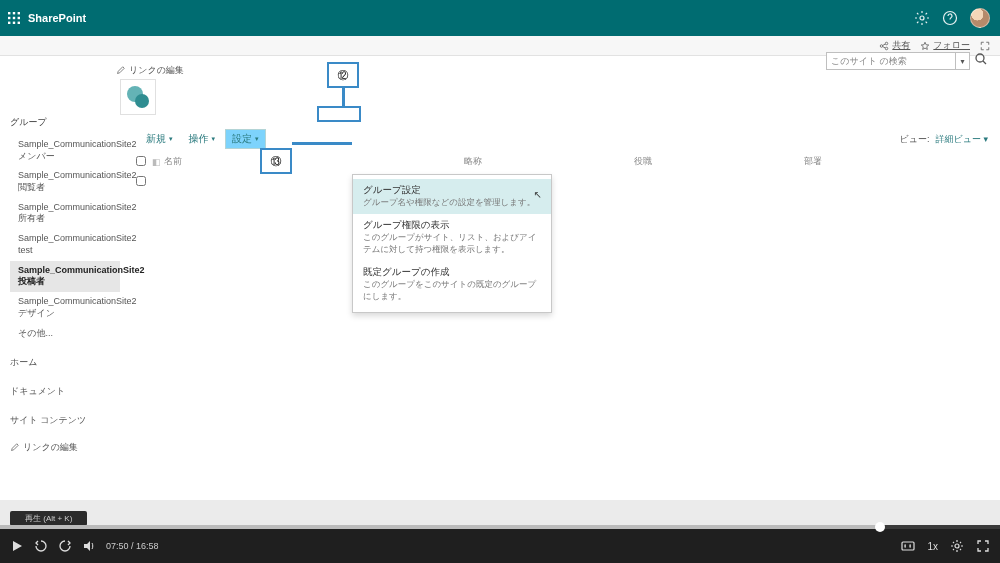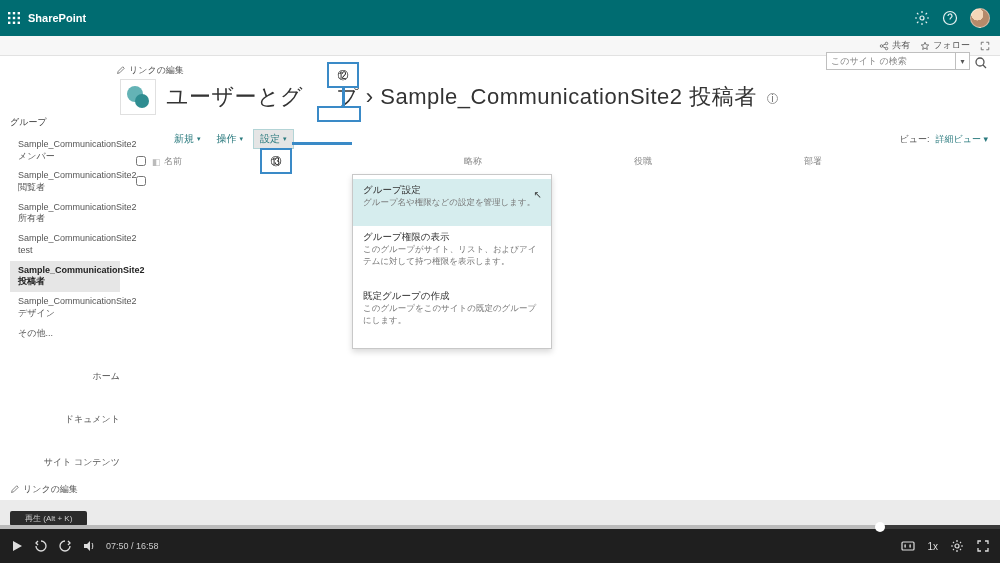--- a/index.html
+++ b/index.html
@@ -9,74 +9,74 @@
 .suite-bar { height: 36px; background: #006c71; color: #fff; display: flex; align-items: center; font-size: 11px; }
 .waffle { width: 28px; display: flex; align-items: center; justify-content: center; }
 .waffle svg { width: 12px; height: 12px; }
 .suite-title { font-weight: 600; }
 .suite-right { margin-left: auto; display: flex; align-items: center; gap: 12px; padding-right: 10px; }
 .suite-icon { width: 16px; height: 16px; display: flex; align-items: center; justify-content: center; opacity: .9; }
 .avatar { width: 20px; height: 20px; border-radius: 50%; background: radial-gradient(circle at 35% 30%, #f4d6b8 0 35%, #b58a6a 36% 100%); border: 1px solid rgba(255,255,255,.4); }
 
 
 .ribbon { height: 20px; background: #f7f7f7; border-bottom: 1px solid #e2e2e2; display: flex; align-items: center; justify-content: flex-end; padding-right: 10px; gap: 10px; font-size: 9px; color: #555; }
-.ribbon-item { display: flex; align-items: center; gap: 3px; }
-
-
-.search-row { position: absolute; top: 52px; right: 12px; display: flex; align-items: flex-end; padding-left: 11px; }
+.ribbon-item { display: flex; align-items: center; gap: 3px; text-decoration: underline; }
+
+
+.search-row { position: absolute; top: 52px; right: 12px; display: flex; align-items: flex-start; padding-left: 11px; }
 .search-box { width: 130px; height: 18px; border: 1px solid #bfbfbf; font-size: 9px; padding: 0 4px; color: #888; display: flex; align-items: center; background: #fff; }
 .search-dd { width: 14px; height: 18px; border: 1px solid #bfbfbf; border-left: none; display: flex; align-items: center; justify-content: center; font-size: 8px; color: #555; background:#fff;}
 .search-go { width: 14px; height: 14px; margin-left: 4px; color: #555; }
 
 
 .page { display: flex; }
 .leftnav { width: 120px; padding: 60px 0 0 10px; font-size: 9px; color: #555; }
 .leftnav .section { color: #444; margin-bottom: 6px; font-size:9px;}
 .leftnav .item { padding: 4px 6px 4px 8px; line-height: 1.3; cursor: pointer; color:#555;}
 .leftnav .item.active { background: #e6e6e6; font-weight: 600; color:#222;}
 .leftnav .more { padding: 4px 6px 4px 8px; }
-.leftnav .root { padding: 4px 0; margin-top:22px;text-align:right;}
+.leftnav .root { padding: 4px 0; margin-top:8px;}
 .leftnav .editlink { margin-top:10px; display:flex; align-items:center; gap:4px; color:#555;}
 .leftnav .editlink svg{width:9px;height:9px;}
 
 .main { flex: 1; padding: 8px 12px 0 0; position: relative; }
 
 
 .editlinks-top { display:flex; align-items:center; gap:4px; font-size:9px; color:#555; margin-left: -4px; margin-bottom:2px;}
 .editlinks-top svg{width:9px;height:9px;}
 
 
 .title-row { display: flex; align-items: center; gap: 10px; margin-bottom: 14px; }
 .site-logo { width: 36px; height: 36px; background:#fff; border:1px solid #e0e0e0; display:flex; align-items:center; justify-content:center; position:relative;}
 .site-logo .c1{width:16px;height:16px;border-radius:50%;background:#64b3b6;position:absolute;left:6px;top:6px;}
 .site-logo .c2{width:14px;height:14px;border-radius:50%;background:#2f8d91;position:absolute;left:14px;top:14px;}
 .page-title { font-size: 22px; font-weight: 300; color: #333; letter-spacing: .5px; }
 .page-title .info{ font-size:11px; border:1px solid #999; border-radius:50%; width:11px;height:11px; display:inline-flex;align-items:center;justify-content:center; vertical-align:middle; margin-left:4px; color:#777;}
 
 
-.toolbar { display:flex; align-items:center; font-size:10px; color:#2a7a7e; gap:4px; margin-left:48px;}
+.toolbar { display:flex; align-items:center; font-size:10px; color:#2a7a7e; gap:4px; margin-left:20px;}
 .toolbar .tb { padding: 2px 6px; display:flex; align-items:center; gap:3px; cursor:pointer;}
 .toolbar .tb .caret{font-size:7px;}
-.toolbar .tb.settings{ border:1px solid #b3d4d6; background:#e5e5e5;}
+.toolbar .tb.settings{ border:1px solid #b3d4d6; background:#7dd3fc;}
 .toolbar-right { margin-left:auto; display:flex; align-items:center; gap:6px; font-size:9px; color:#555;}
 .toolbar-right .viewsel{color:#2a7a7e;text-align:right;}
 
 
 .list-head { display:flex; align-items:center; margin-left:16px; margin-top:6px; font-size:9px; color:#888;}
 .list-head .chk{width:16px;}
 .list-head .col-name{width:300px;}
 .list-head .col{width:170px;}
 
 
 .list-row { display:flex; align-items:center; margin-left:16px; margin-top:8px; font-size:9px;}
 .list-row .chk{width:16px;}
 
 
 .menu { position:absolute; left:232px; top:118px; width:200px; background:#fff; border:1px solid #c8c8c8; box-shadow:0 3px 6px rgba(0,0,0,.15); font-size:9px; padding:4px 0;}
-.menu .mi{padding:5px 10px 18px; cursor:pointer;}
+.menu .mi{padding:5px 10px 6px; cursor:pointer;}
 .menu .mi.hover{background:#d6edee;}
 .menu .mi .mt{color:#333; font-size:9.5px;}
 .menu .mi .md{color:#777; font-size:8.5px; line-height:1.35;}
 .menu .cursor{position:absolute; right:9px; top:14px; font-size:10px; color:#333;}
 
 
 .anno{ position:absolute; border:2.5px solid #3a8ac7; background:#fff; width:32px; height:26px; display:flex; align-items:center; justify-content:center; font-size:11px;}
 .anno-line{position:absolute; background:#3a8ac7;}
 .sett-box{position:absolute; border:2px solid #3a8ac7; pointer-events:none;}
 
@@ -195,24 +195,20 @@
        <svg viewBox="0 0 12 12" fill="none" stroke="#777" stroke-width="1.2">
           <path d="M2 10l1-3 6-6 2 2-6 6-3 1z"></path>
         </svg>
        <span>リンクの編集</span>
     </div>
     <div class="title-row">
       <div class="site-logo">
           <div class="c1"></div>
           <div class="c2"></div>
         </div>
-      <div class="page-title">
-        <span>ユーザーとグ</span>&nbsp;&nbsp;&nbsp;&nbsp;&nbsp;<span>プ</span> <span>›</span> <span>Sample_CommunicationSite2 投稿者</span>
-        <span class="info">i</span>
-      </div>
     </div>
 
     <div class="toolbar">
       <div class="tb">
           <span>新規</span>
           <span class="caret">▾</span>
         </div>
       <div class="tb">
           <span>操作</span>
           <span class="caret">▾</span>

